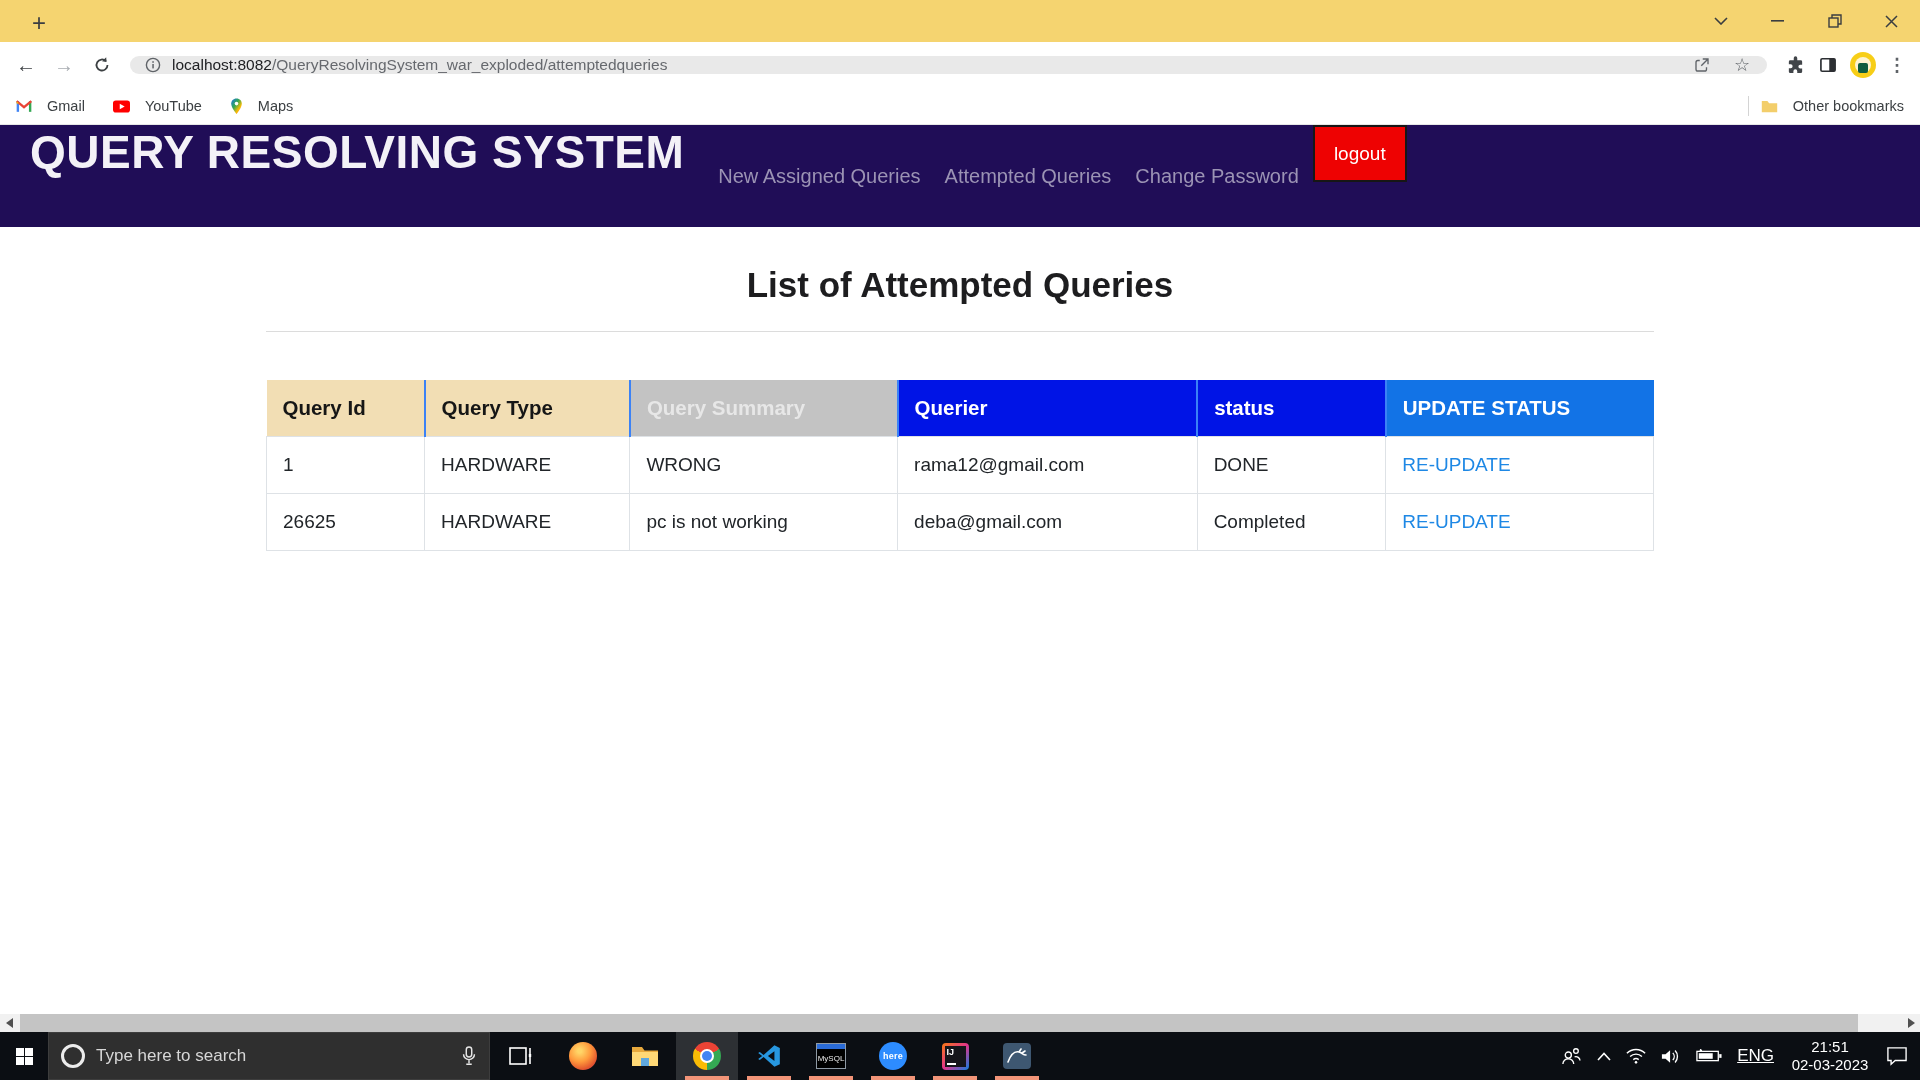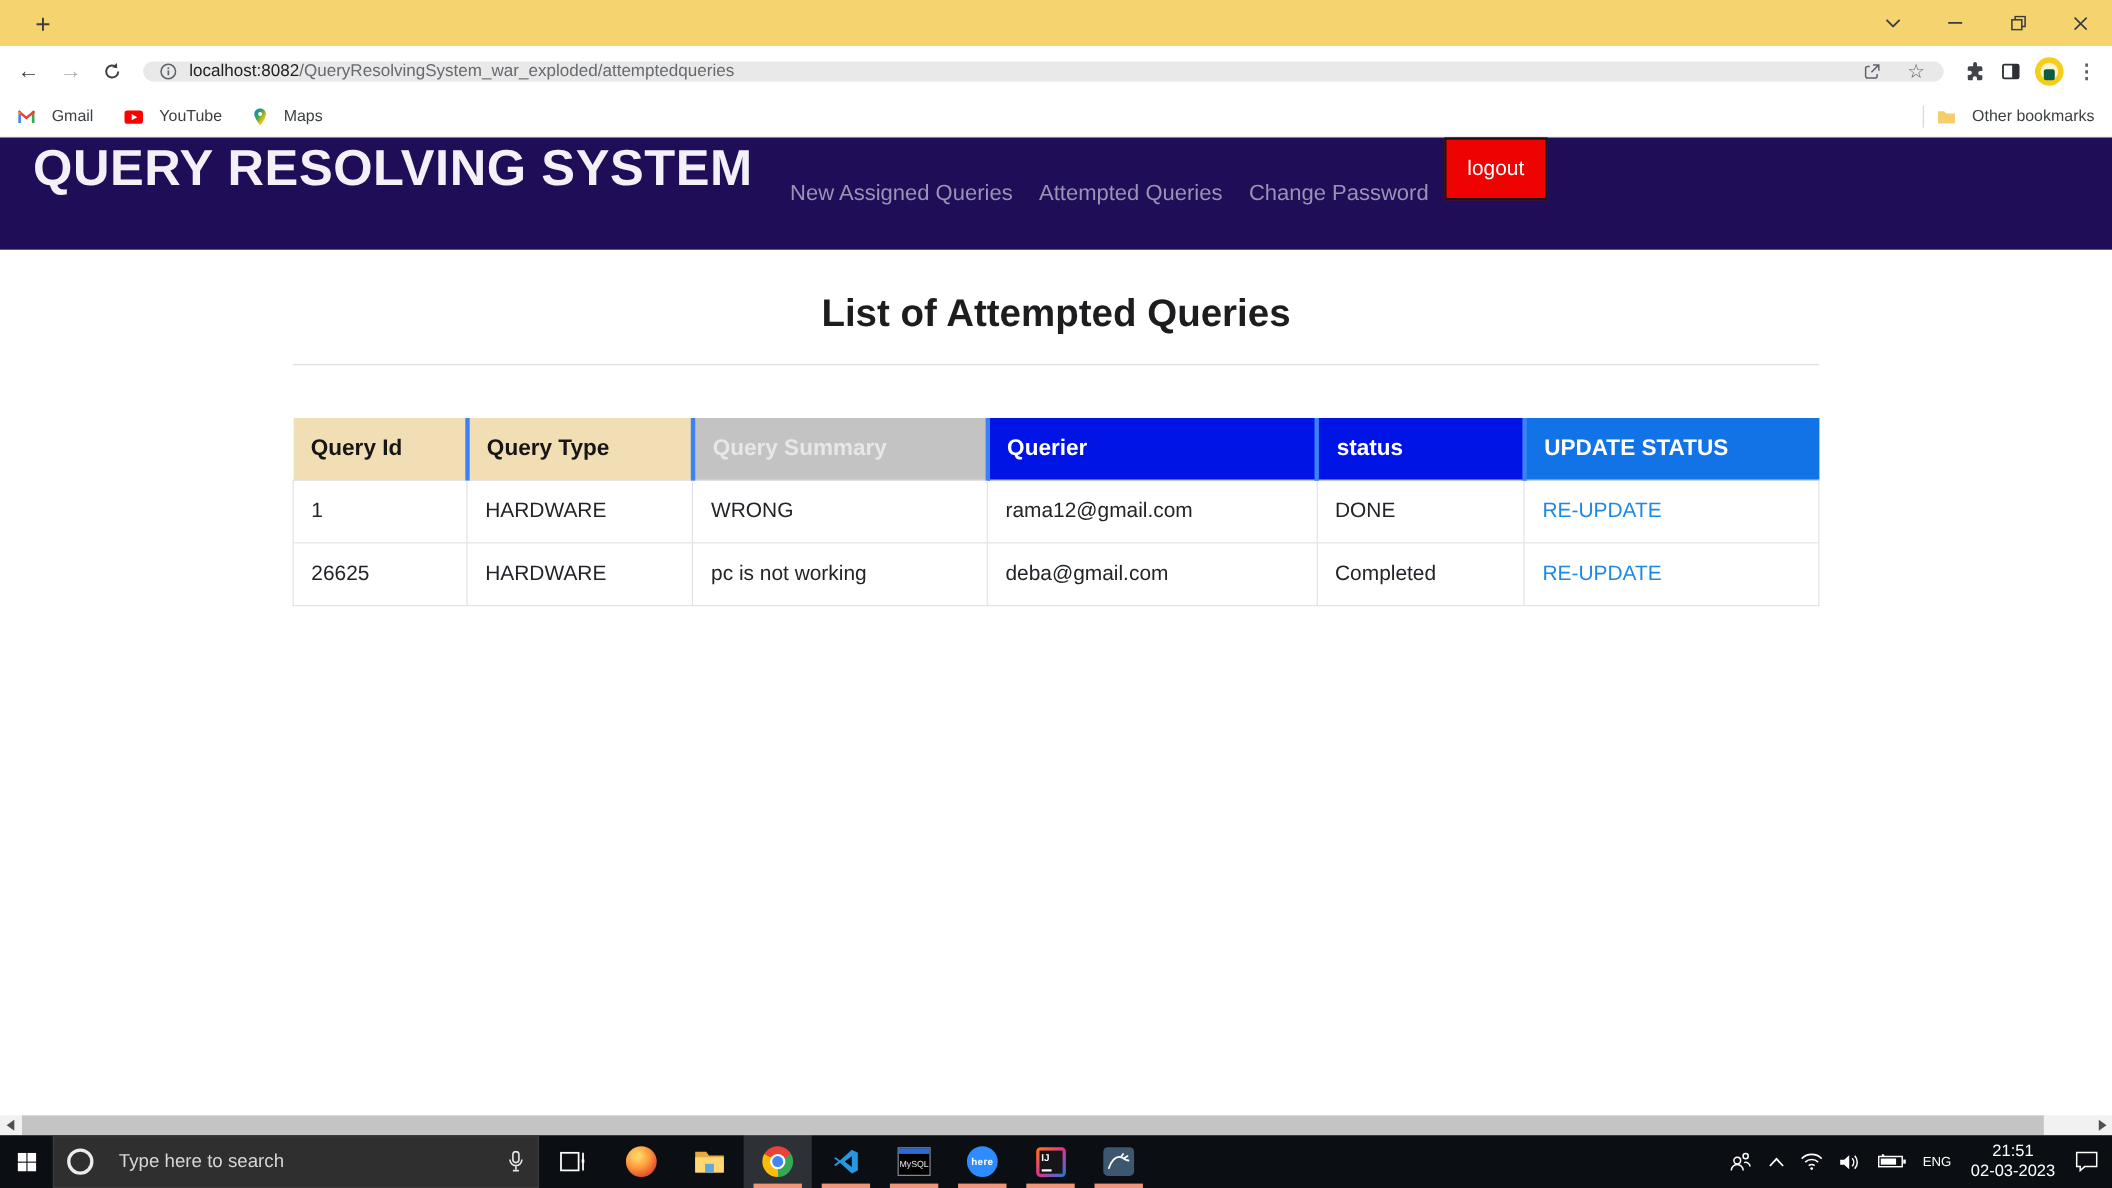--- a/index.html
+++ b/index.html
@@ -50,48 +50,48 @@
   .logout-btn { margin-left:14px; width:94px; height:57px; background:var(--logout_red,#ee0202); color:#fff;
                 font-size:19px; border:2px solid #161616; display:flex; align-items:center; justify-content:center;
                 font-family:"Liberation Sans",sans-serif; }
 
   
   .content { padding-top:38px; }
   .page-title { text-align:center; font-size:35px; font-weight:700; color:#1d1d1f; }
   .rule { width:1388px; margin:26px auto 0; border-top:1px solid #dcdcdc; }
   .table-wrap { width:1388px; margin:48px auto 0; }
   table { width:100%; border-collapse:collapse; }
-  th { text-align:left; padding:16px 16px; font-size:20.5px; font-weight:700; border-right:4px solid #3b82f6; }
+  th { text-align:left; padding:16px 16px; font-size:20.5px; font-weight:700; border-right:2px solid #3b82f6; }
   th:last-child { border-right:none; }
   td { padding:17px 16px; font-size:19px; color:#212529; border:1px solid #dee2e6; background:#fff; }
   col.c1{width:11.4%} col.c2{width:14.8%} col.c3{width:19.3%} col.c4{width:21.6%} col.c5{width:13.6%} col.c6{width:19.3%}
   a.reupdate { color:var(--link_blue,#1e88e5); text-decoration:none; }
 
   
   .hscroll { position:absolute; left:0; right:0; bottom:48px; height:18px; background:#f1f1f1; }
   .sb-arrow { position:absolute; top:0; width:18px; height:18px; display:flex; align-items:center; justify-content:center; }
   .sb-arrow.left { left:0; } .sb-arrow.right { right:0; }
   .sb-thumb { position:absolute; left:20px; width:1838px; top:0; height:18px; background:#c4c4c4; }
   .tri { width:0; height:0; border-style:solid; }
   .tri.l { border-width:5px 7px 5px 0; border-color:transparent #505050 transparent transparent; }
   .tri.r { border-width:5px 0 5px 7px; border-color:transparent transparent transparent #505050; }
 
   
   .taskbar { position:absolute; left:0; right:0; bottom:0; height:48px; background:var(--taskbar_bg,#0b0e13);
              display:flex; align-items:stretch; color:#fff; }
   .start-btn { width:48px; display:flex; align-items:center; justify-content:center; }
   .tsearch { width:442px; background:var(--search_box_bg,#2f2f2f); border:1px solid #3d3d3d; display:flex;
-             align-items:center; gap:23px; padding:0 12px; }
+             align-items:center; gap:11px; padding:0 12px; }
   .cortana-ring { width:24px; height:24px; border:3px solid #ececec; border-radius:50%; flex:none; }
   .tsearch-ph { font-size:17px; color:#d7d7d7; flex:1; }
   .tapp { width:62px; display:flex; align-items:center; justify-content:center; position:relative; }
   .tapp.active { background:rgba(255,255,255,0.14); }
   .run-ind { position:absolute; left:9px; right:9px; bottom:0; height:4px; background:var(--indicator_salmon,#f29478); }
   .tray { margin-left:auto; display:flex; align-items:center; gap:15px; padding-right:12px; }
-  .tray-lang { font-size:12px; }
+  .tray-lang { font-size:17px;text-decoration:underline; }
   .tray-clock { text-align:center; font-size:15px; line-height:18px; min-width:82px; }
 
   
   .firefox-icon { width:28px; height:28px; border-radius:50%;
     background:radial-gradient(circle at 38% 32%, #ffd567 8%, #ff9a3c 42%, #e3562e 72%, #b5256b 100%); }
   .chrome-icon { width:28px; height:28px; border-radius:50%; position:relative;
     background:conic-gradient(from 60deg, #34a853 0 120deg, #fbbc05 120deg 240deg, #ea4335 240deg 360deg); }
   .chrome-icon::before { content:""; position:absolute; inset:7px; background:#fff; border-radius:50%; }
   .chrome-icon::after { content:""; position:absolute; inset:9px; background:#4285f4; border-radius:50%; }
   .mysqlcli-icon { width:30px; height:26px; background:#000; border:1px solid #8f9aa5; display:flex; align-items:center;

